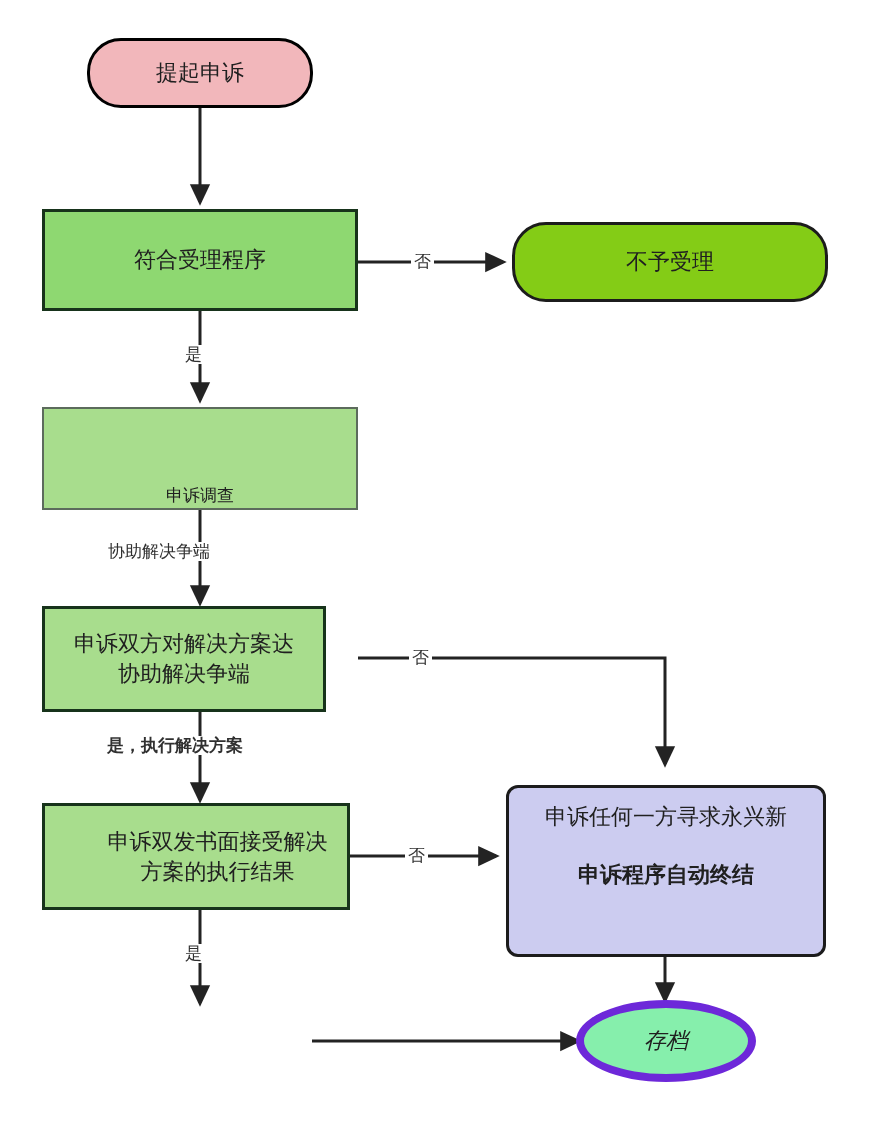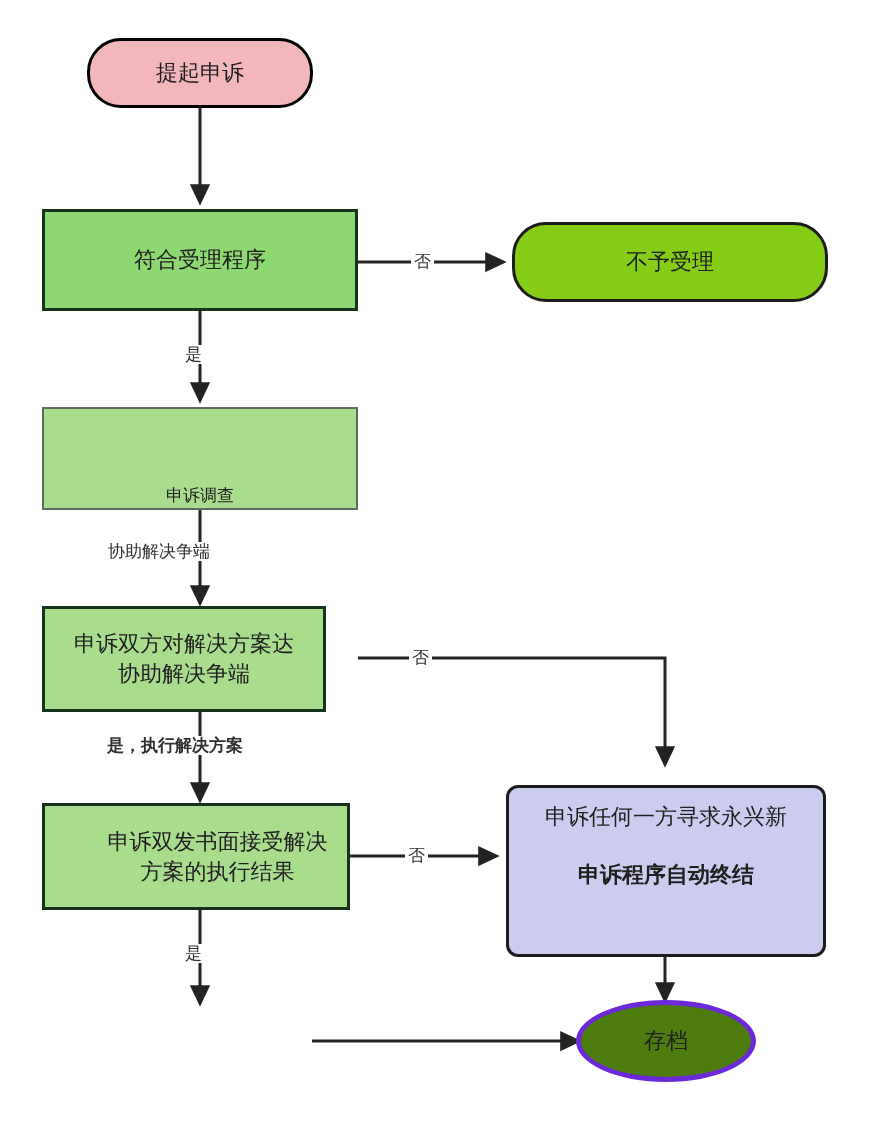--- a/index.html
+++ b/index.html
@@ -64,23 +64,24 @@
   .shape-rect-green-mid {
     background: #a8dd8d;
     border: 3px solid #17331b;
   }
   .shape-roundrect-lav {
     background: #ccccf0;
     border: 3px solid #1c1c1c;
     border-radius: 12px;
   }
   .shape-ellipse-yellow {
-    background: #4d7c0f;
-    border: 5px solid #6d28d9;
+    background: #86efac;
+    border: 8px solid #6d28d9;
     border-radius: 50%;
+    font-style: italic;
   }
 
   .edge-label {
     position: absolute;
     background: #ffffff;
     color: #303030;
     font-size: 17px;
     line-height: 1;
     padding: 1px 3px;
     white-space: nowrap;

